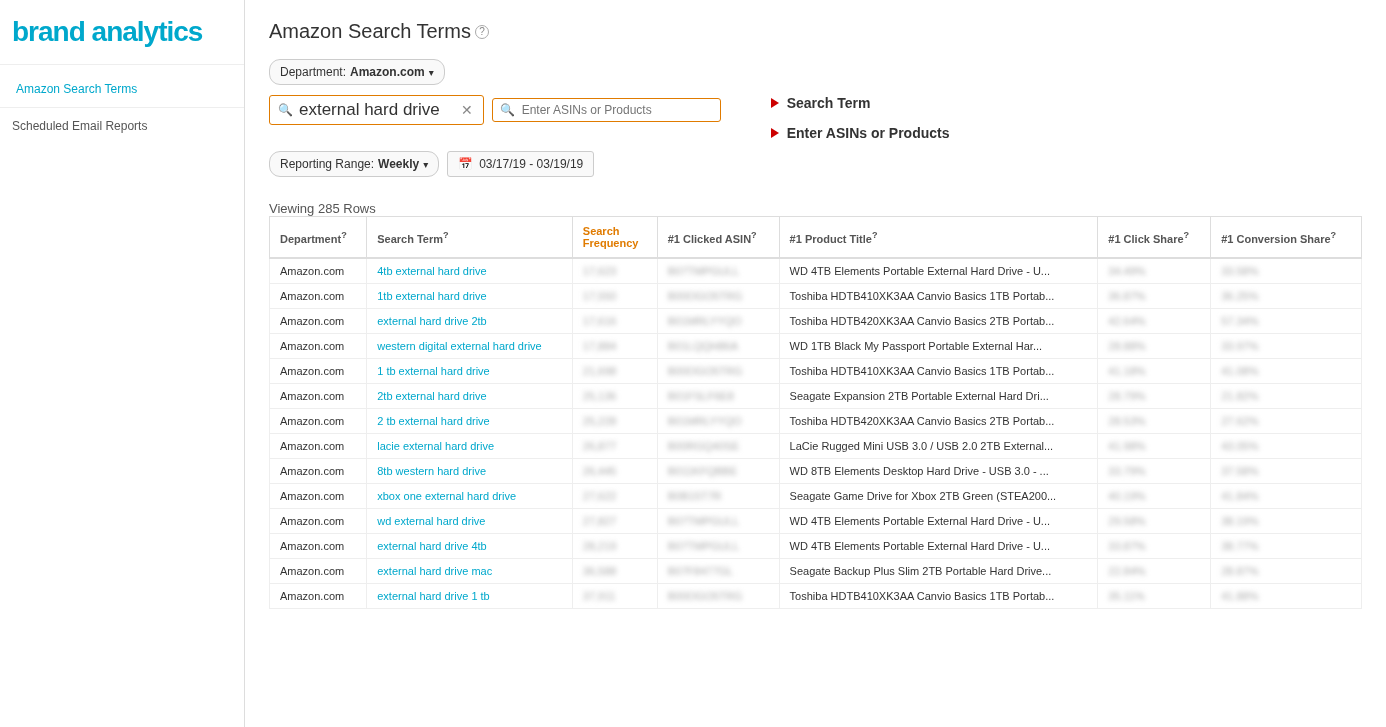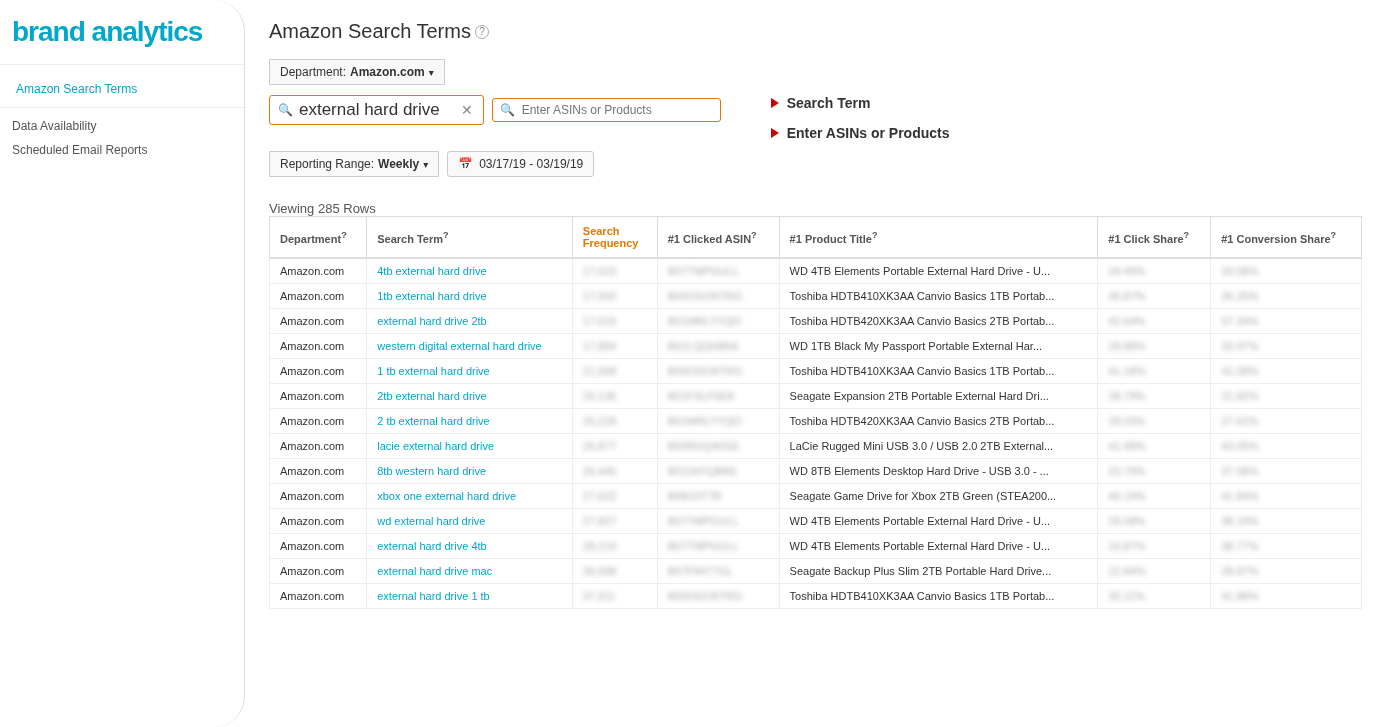--- a/index.html
+++ b/index.html
@@ -6,21 +6,20 @@
     body { font-family: Arial, sans-serif; font-size: 12px; color: #333; background: #fff; display: flex; height: 100vh; overflow: hidden; }
 
     
     #sidebar {
       width: 245px;
       min-width: 245px;
       background: #fff;
       border-right: 1px solid #ddd;
       display: flex;
       flex-direction: column;
-      border-radius: 31px;
     }
     #sidebar-logo {
       padding: 16px 12px;
       border-bottom: 1px solid #eee;
     }
     #sidebar-logo span {
       font-size: 28px;
       font-weight: 700;
       color: #00a8cc;
       letter-spacing: -1px;
@@ -99,21 +98,21 @@
       flex-wrap: wrap;
     }
 
     .filter-btn {
       display: flex;
       align-items: center;
       gap: 4px;
       padding: 5px 10px;
       border: 1px solid #ccc;
       background: #f9f9f9;
-      border-radius: 1px;
+      border-radius: 11px;
       cursor: pointer;
       font-size: 12px;
       color: #333;
     }
     .filter-btn .label-bold { font-weight: 700; }
     .filter-btn .chevron-down { font-size: 10px; }
 
     
     #search-row {
       display: flex;
@@ -267,23 +266,20 @@
 
 <div id="sidebar">
   <div id="sidebar-logo">
     <span>brand analytics</span>
   </div>
   <div id="sidebar-nav">
     <div class="nav-item active">
       <span>Amazon Search Terms</span>
     </div>
     <div class="nav-divider"></div>
-    <div class="nav-plain">
-      <span>Data Availability</span>
-    </div>
     <div class="nav-plain">
       <span>Scheduled Email Reports</span>
     </div>
   </div>
 </div>
 
 <div id="main">
 
   <div id="page-title-row">
     <h1 id="page-title">Amazon Search Terms</h1>

